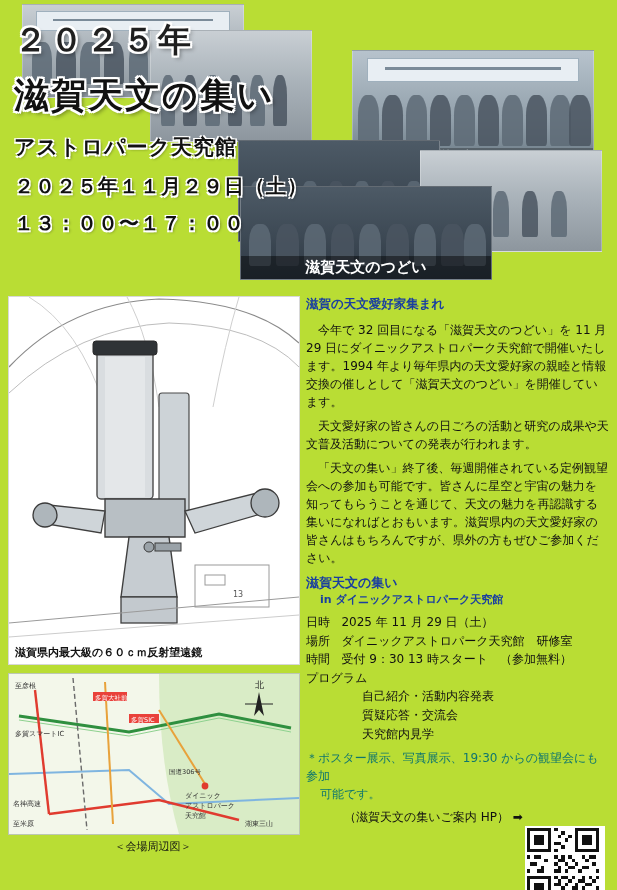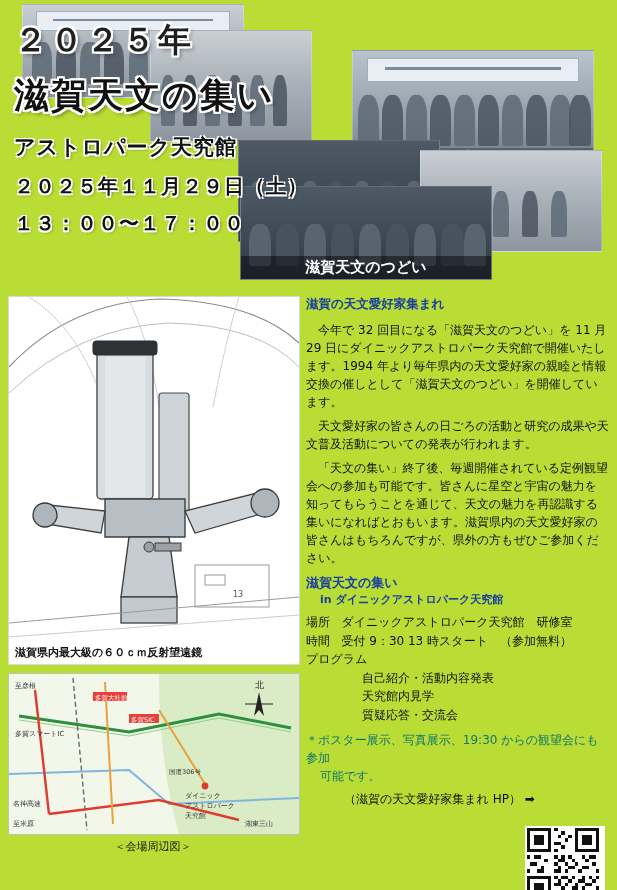--- a/index.html
+++ b/index.html
@@ -287,40 +287,44 @@
       <div class="tagline">滋賀の天文愛好家集まれ</div>
 
       <p class="para">今年で 32 回目になる「滋賀天文のつどい」を 11 月 29 日にダイニックアストロパーク天究館で開催いたします。1994 年より毎年県内の天文愛好家の親睦と情報交換の催しとして「滋賀天文のつどい」を開催しています。</p>
       <p class="para">天文愛好家の皆さんの日ごろの活動と研究の成果や天文普及活動についての発表が行われます。</p>
       <p class="para">「天文の集い」終了後、毎週開催されている定例観望会への参加も可能です。皆さんに星空と宇宙の魅力を知ってもらうことを通じて、天文の魅力を再認識する集いになればとおもいます。滋賀県内の天文愛好家の皆さんはもちろんですが、県外の方もぜひご参加ください。</p>
 
       <div class="sec-title">滋賀天文の集い</div>
       <div class="sec-title2">in ダイニックアストロパーク天究館</div>
 
       <div class="info-line">
+        <span>日時</span>
+        &nbsp;&nbsp;<span>2025 年 11 月 29 日（土）</span>
+      </div>
+      <div class="info-line">
         <span>場所</span>
         &nbsp;&nbsp;<span>ダイニックアストロパーク天究館　研修室</span>
       </div>
       <div class="info-line">
         <span>時間</span>
         &nbsp;&nbsp;<span>受付 9：30  13 時スタート　（参加無料）</span>
       </div>
       <div class="info-line">プログラム</div>
 
       <div class="info-line indent1">自己紹介・活動内容発表</div>
+      <div class="info-line indent1">質疑応答・交流会</div>
       <div class="info-line indent1">天究館内見学</div>
-      <div class="info-line indent1">質疑応答・交流会</div>
 
       <div class="note" style="margin-top:6px;">
         <span>＊ポスター展示、写真展示、19:30 からの観望会にも参加</span>
         <span class="ind">可能です。</span>
       </div>
 
       <div class="hp-line">
-        <span>（滋賀の天文愛好家集まれ HP）</span>
+        <span>（滋賀天文の集いご案内 HP）</span>
         <span class="arrow">➡</span>
       </div>
 
 
       <div class="qr">
         <svg width="72" height="72" viewBox="0 0 21 21" shape-rendering="crispEdges">
           <rect width="21" height="21" fill="#fff"></rect>
           <g fill="#111">
             <rect x="0" y="0" width="7" height="1"></rect>
               <rect x="0" y="6" width="7" height="1"></rect>

